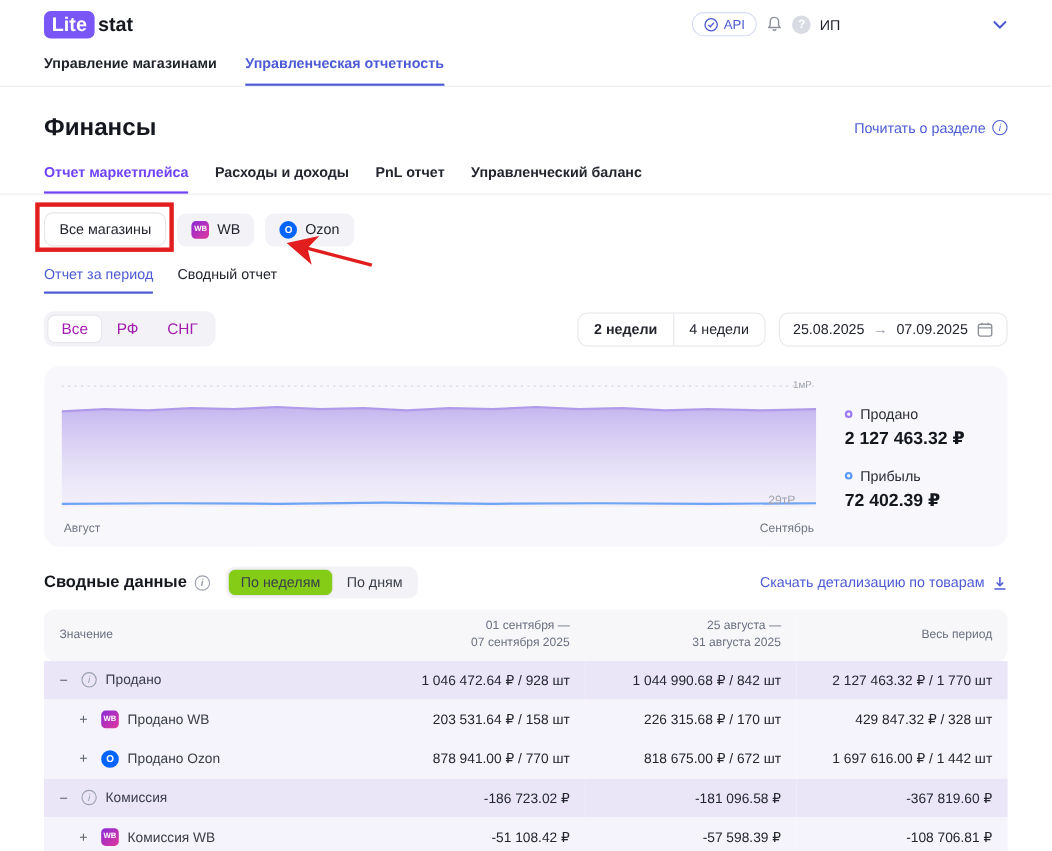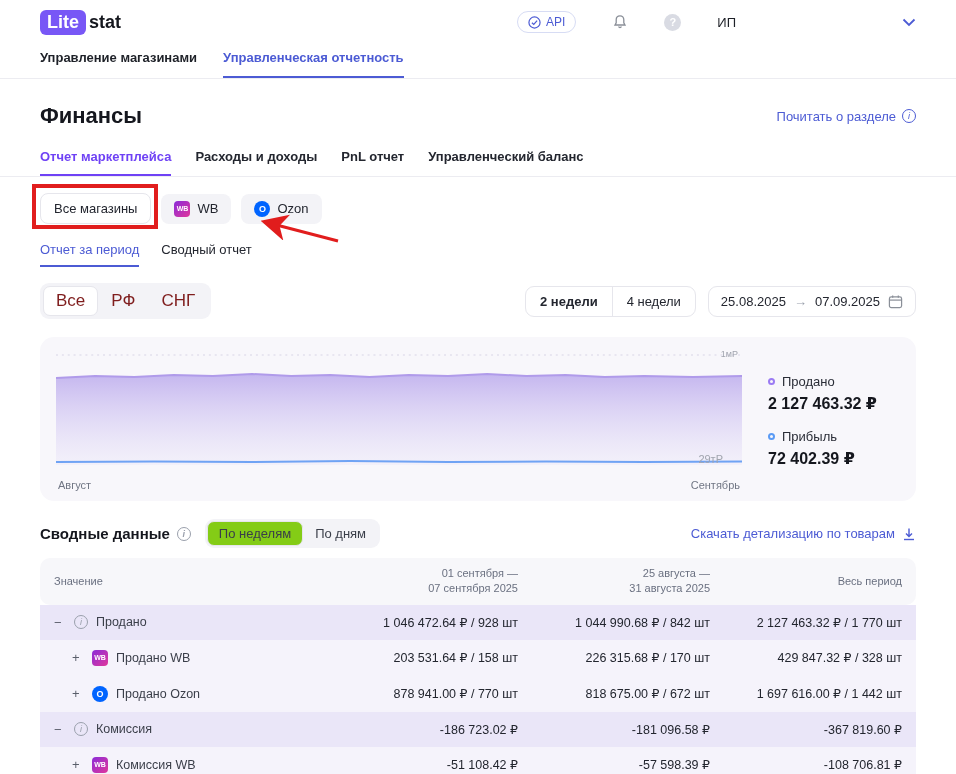--- a/index.html
+++ b/index.html
@@ -7,21 +7,21 @@
     margin: 0; background: #fff; color: #1E2128;
     font-family: "Liberation Sans", "DejaVu Sans", sans-serif;
   }
   .page { width: 956px; height: 774px; overflow: hidden; background: #fff; position: relative; }
 
   
   .topbar { display: flex; align-items: center; height: 44px; padding: 0 40px; }
   .logo { display: flex; align-items: center; gap: 1px; font-weight: bold; font-size: 18px; }
   .logo-lite { background: #7857F6; color: #fff; border-radius: 6px; padding: 2px 7px; }
   .logo-stat { color: #15171E; padding-left: 2px; }
-  .topbar-right { margin-left: auto; display: flex; align-items: center; gap: 36px; }
+  .topbar-right { margin-left: auto; display: flex; align-items: center; gap: 8px; }
   .api-pill { display: inline-flex; align-items: center; gap: 5px; border: 1px solid #D7DCF4;
     border-radius: 14px; padding: 3px 10px; color: #4C5BD4; font-size: 12px; cursor: pointer; }
   .icon-btn { display: inline-flex; align-items: center; justify-content: center; cursor: pointer; }
   .help-circle { width: 17px; height: 17px; border-radius: 50%; background: #D9DBE3; color: #fff;
     font-size: 11px; font-weight: bold; display: inline-flex; align-items: center; justify-content: center; }
   .account { font-size: 13px; color: #1E2128; cursor: pointer; }
   .chevron { margin-left: 130px; cursor: pointer; }
 
   
   .main-nav { display: flex; gap: 26px; padding: 0 40px; border-bottom: 1px solid #ECECF1; }
@@ -56,21 +56,21 @@
   .annotation-svg { position: absolute; left: 28px; top: 4px; pointer-events: none; z-index: 5; }
 
   
   .sub-tabs { display: flex; gap: 22px; padding: 2px 40px 0; }
   .sub-tab { font-size: 13px; color: #23262F; padding: 4px 0 8px; cursor: pointer; border-bottom: 2px solid transparent; }
   .sub-tab.active { color: #4C5BD4; border-bottom-color: #4C5BD4; }
 
   
   .filter-row { display: flex; align-items: center; padding: 16px 40px 12px; }
   .segmented { display: flex; background: #F3F3F7; border-radius: 9px; padding: 3px; }
-  .seg-btn { font-size: 17px; color: #7f1d1d; padding: 5px 13px; border-radius: 7px; cursor: pointer; }
+  .seg-btn { font-size: 14px; color: #a21caf; padding: 5px 13px; border-radius: 7px; cursor: pointer; }
   .seg-btn.active { background: #fff; border: 1px solid #E6E6EC; padding: 4px 12px; }
   .filter-right { margin-left: auto; display: flex; align-items: center; gap: 12px; }
   .weeks-group { display: flex; border: 1px solid #E6E6EC; border-radius: 9px; overflow: hidden; }
   .week-btn { font-size: 13px; padding: 7px 14px; cursor: pointer; color: #23262F; }
   .week-btn.active { font-weight: bold; }
   .week-sep { width: 1px; background: #E6E6EC; }
   .date-box { display: flex; align-items: center; gap: 8px; border: 1px solid #E6E6EC; border-radius: 9px;
     padding: 7px 12px; font-size: 13px; color: #23262F; cursor: pointer; }
   .date-arrow { color: #9AA0AC; }
 

